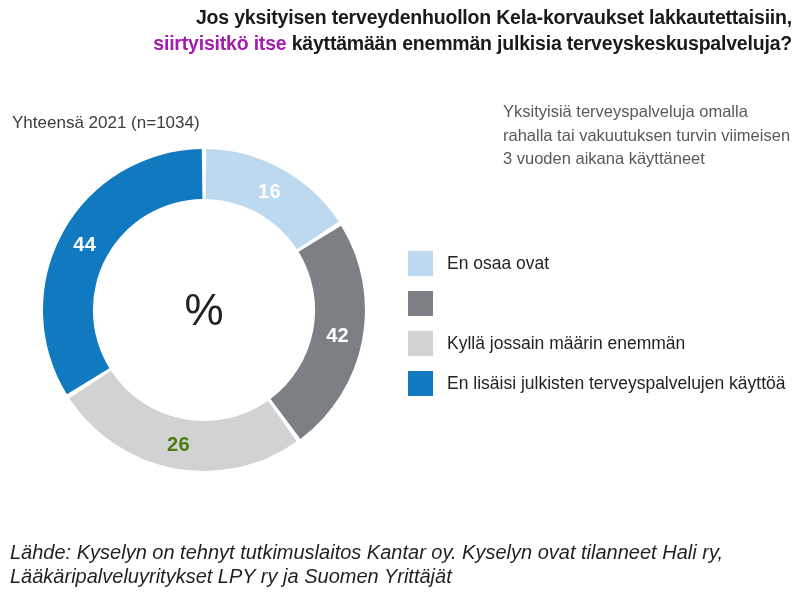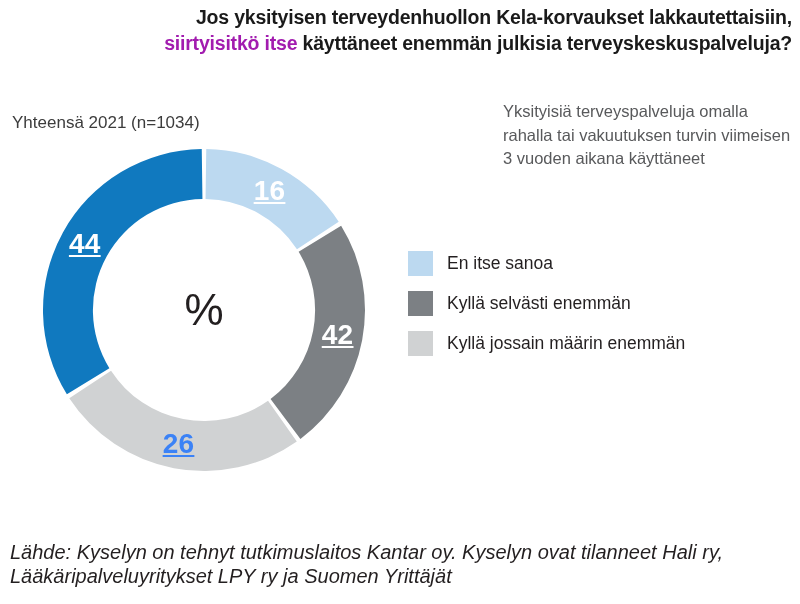--- a/index.html
+++ b/index.html
@@ -83,24 +83,23 @@
     align-items: center;
     justify-content: center;
     font-size: 44px;
     font-weight: 300;
     color: #231f20;
     letter-spacing: 0px;
     pointer-events: none;
   }
   .slice-label {
     position: absolute;
-    font-size: 28px;
+    font-size: 20px;
     font-weight: bold;
     letter-spacing: 0.3px;
-    text-decoration: underline;
   }
   .lbl-light { color: #ffffff; }
   .lbl-dark  { color: #231f20; }
 
   
   #legend {
     position: absolute;
     left: 408px;
     top: 250px;
     width: 386px;
@@ -133,51 +132,54 @@
     line-height: 24px;
     font-style: italic;
     color: #231f20;
   }
 </style>
 </head>
 <body>
 
 <div id="title-block">
   <div class="title-line">Jos yksityisen terveydenhuollon Kela-korvaukset lakkautettaisiin,</div>
-  <div class="title-line"><span class="title-accent">siirtyisitkö itse</span><span> käyttäneet enemmän julkisia terveyskeskuspalveluja?</span></div>
+  <div class="title-line"><span class="title-accent">siirtyisitkö itse</span><span> käyttämään enemmän julkisia terveyskeskuspalveluja?</span></div>
 </div>
 
 <div id="total-label">Yhteensä 2021 (n=1034)</div>
 
 <div id="side-note">Yksityisiä terveyspalveluja omalla rahalla tai vakuutuksen turvin viimeisen 3 vuoden aikana käyttäneet</div>
 
 <div id="donut-wrap">
   <svg id="donut-svg" viewBox="0 0 324 324">
     <g id="donut-slices">
         <path d="M 164.2479110346024 1.0156936345020142 A 161 161 0 0 1 296.7190544668928 73.84232101769942 L 254.95614758215606 101.17120150221261 A 111.08999999999999 111.08999999999999 0 0 0 163.55105861387565 50.9208286078064 Z" fill="#bcd9f0"></path>
         <path d="M 299.12803639703066 77.63826913881726 A 161 161 0 0 1 258.44279936100935 290.91775072274606 L 228.54553155909645 250.9532479986948 A 111.08999999999999 111.08999999999999 0 0 0 256.61834511395114 103.79040570578391 Z" fill="#7c8084"></path>
         <path d="M 254.80560290333668 293.5603286319557 A 161 161 0 0 1 27.28094553310717 250.15767898230058 L 69.04385241784396 222.8287984977874 A 111.08999999999999 111.08999999999999 0 0 0 226.03586600330232 252.77662675604944 Z" fill="#d0d2d3"></path>
         <path d="M 24.871963602969288 246.36173086118268 A 161 161 0 0 1 159.75208896539758 1.0156936345020142 L 160.44894138612432 50.9208286078064 A 111.08999999999999 111.08999999999999 0 0 0 67.38165488604882 220.20959429421606 Z" fill="#1079bf"></path>
       </g>
   </svg>
   <div id="center-percent">%</div>
   <div class="slice-label lbl-light" id="slice-label-0" style="left: 227.54px; top: 42.7829px; transform: translate(-50%, -50%); color: rgb(255, 255, 255);">16</div>
   <div class="slice-label lbl-light" id="slice-label-1" style="left: 295.635px; top: 187.492px; transform: translate(-50%, -50%); color: rgb(255, 255, 255);">42</div>
-  <div class="slice-label lbl-dark" id="slice-label-2" style="left: 136.508px; top: 295.635px; transform: translate(-50%, -50%); color: #3b82f6;">26</div>
+  <div class="slice-label lbl-dark" id="slice-label-2" style="left: 136.508px; top: 295.635px; transform: translate(-50%, -50%); color: #4d7c0f;">26</div>
   <div class="slice-label lbl-light" id="slice-label-3" style="left: 42.7829px; top: 96.4598px; transform: translate(-50%, -50%); color: rgb(255, 255, 255);">44</div>
 </div>
 
 <div id="legend">
   <div class="legend-row">
     <span class="legend-swatch" id="sw0" style="background: rgb(188, 217, 240);"></span>
-    <span class="legend-text">En itse sanoa</span>
+    <span class="legend-text">En osaa ovat</span>
   </div>
   <div class="legend-row">
     <span class="legend-swatch" id="sw1" style="background: rgb(124, 128, 132);"></span>
-    <span class="legend-text">Kyllä selvästi enemmän</span>
   </div>
   <div class="legend-row">
     <span class="legend-swatch" id="sw2" style="background: rgb(208, 210, 211);"></span>
     <span class="legend-text">Kyllä jossain määrin enemmän</span>
+  </div>
+  <div class="legend-row">
+    <span class="legend-swatch" id="sw3" style="background: rgb(16, 121, 191);"></span>
+    <span class="legend-text">En lisäisi julkisten terveyspalvelujen käyttöä</span>
   </div>
 </div>
 
 <div id="source">Lähde: Kyselyn on tehnyt tutkimuslaitos Kantar oy. Kyselyn ovat tilanneet Hali ry, Lääkäripalveluyritykset LPY ry ja Suomen Yrittäjät</div>
 
 </body></html>

